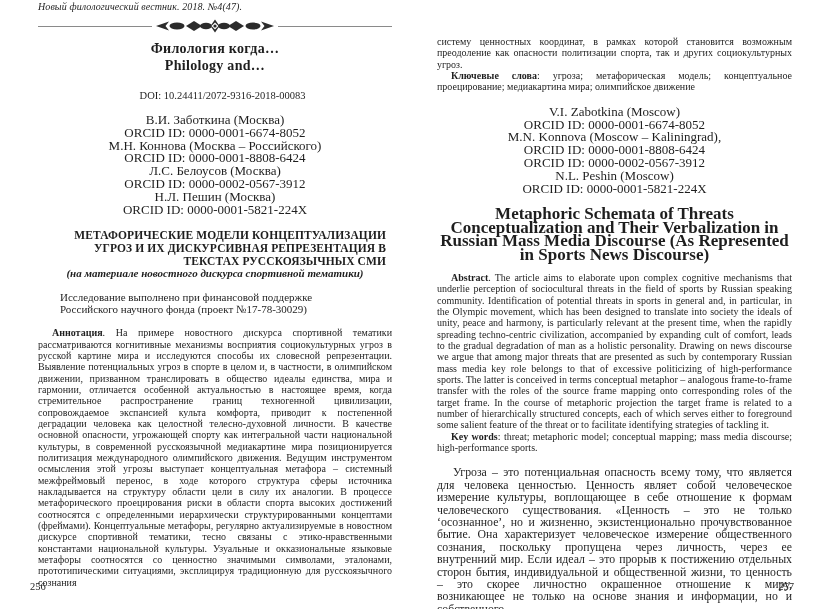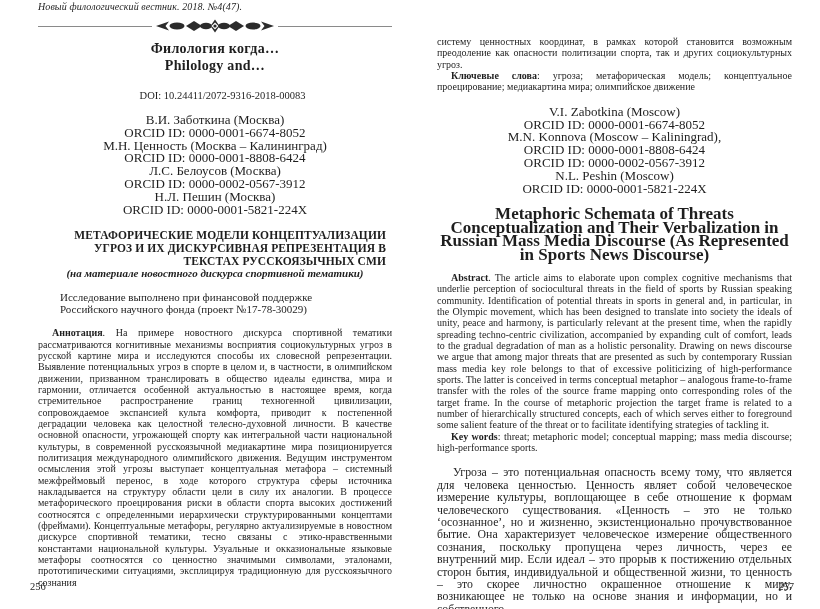--- a/index.html
+++ b/index.html
@@ -96,21 +96,21 @@
     </div>
 
     <div class="section-title first">Филология когда…</div>
     <div class="section-title">Philology and…</div>
 
     <p class="doi">DOI: 10.24411/2072-9316-2018-00083</p>
 
     <div class="authors">
       <div>В.И. Заботкина (Москва)</div>
       <div>ORCID ID: 0000-0001-6674-8052</div>
-      <div>М.Н. Ценность (Москва – Калининград)</div>
+      <div>М.Н. Коннова (Москва – Российского)</div>
       <div>ORCID ID: 0000-0001-8808-6424</div>
       <div>Л.С. Белоусов (Москва)</div>
       <div>ORCID ID: 0000-0002-0567-3912</div>
       <div>Н.Л. Пешин (Москва)</div>
       <div>ORCID ID: 0000-0001-5821-224X</div>
     </div>
 
     <h1 class="title-ru">МЕТАФОРИЧЕСКИЕ МОДЕЛИ КОНЦЕПТУАЛИЗАЦИИ УГРОЗ И ИХ ДИСКУРСИВНАЯ РЕПРЕЗЕНТАЦИЯ В ТЕКСТАХ РУССКОЯЗЫЧНЫХ СМИ</h1>
     <div class="subtitle">(на материале новостного дискурса спортивной тематики)</div>
 

